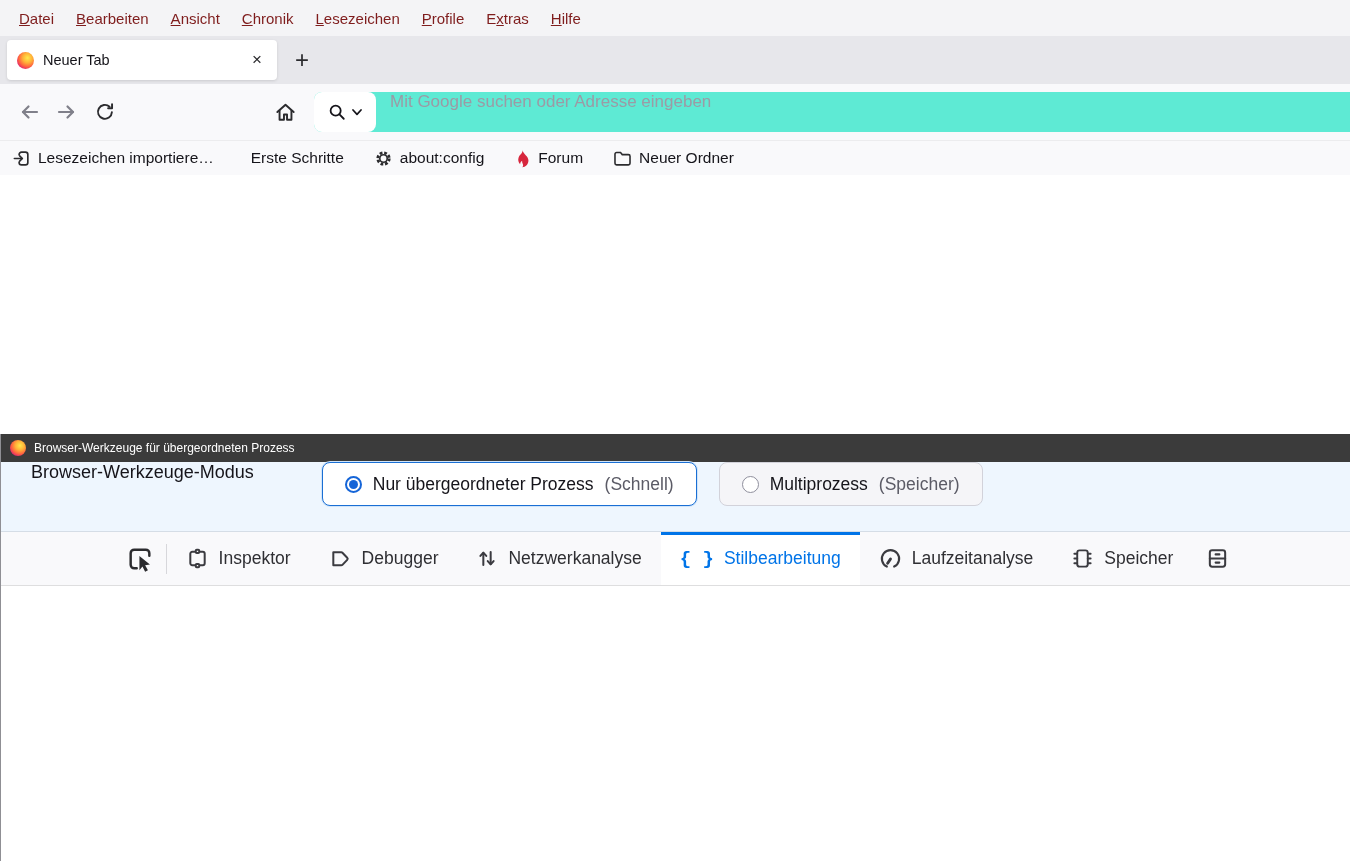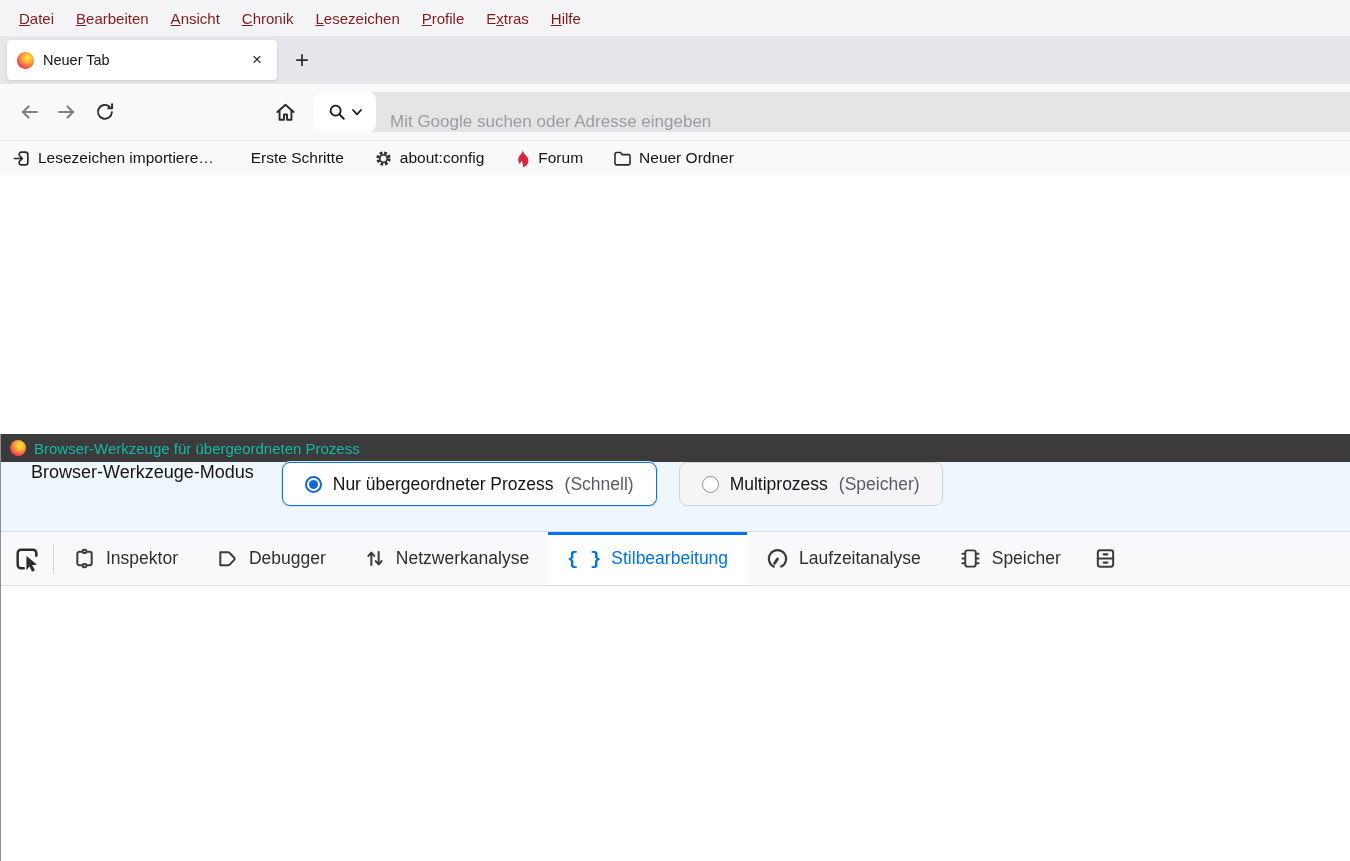--- a/index.html
+++ b/index.html
@@ -23,61 +23,61 @@
     background:radial-gradient(circle at 62% 35%, #ffe94d 0%, #ffb037 32%, #ff6240 58%, #e1256e 78%, #8a2cab 100%); }
   #tab-title { flex:1; font-size:14.5px; margin-left:9px; color:#15141a; white-space:nowrap; overflow:hidden; }
   #tab-close { font-size:17px; color:#2b2b2e; padding:0 5px; cursor:default; }
   #new-tab-btn { font-size:24px; font-weight:300; color:#2b2b2e; margin-left:18px; cursor:default; }
 
   #navbar { position:absolute; top:84px; left:0; right:0; height:57px;
     background:#f9f9fb; display:flex; align-items:center; padding-left:10px;
     border-bottom:1px solid #ececee; }
   .nav-btn { width:38px; height:38px; display:flex; align-items:center; justify-content:center; }
   #home-btn { margin-left:142px; }
-  #urlbar { flex:1; height:40px; margin-left:10px; background:#e5e5e5;
-    border-radius:8px 0 0 8px; display:flex; align-items:flex-end; }
+  #urlbar { flex:1; height:40px; margin-left:10px; background:#5eead4;
+    border-radius:8px 0 0 8px; display:flex; align-items:flex-start; }
   #search-chip { width:62px; height:40px; background:#fff; border-radius:8px;
     display:flex; align-items:center; justify-content:center; gap:6px; }
   #url-input { flex:1; border:none; outline:none; background:transparent;
     font-size:17px; color:#5b5b66; padding-left:14px;
     font-family:"Liberation Sans",sans-serif; }
   #url-input::placeholder { color:#9b9ba5; opacity:1; }
 
   #bookmarksbar { position:absolute; top:141px; left:0; right:0; height:34px;
     background:#f9f9fb; display:flex; align-items:center; padding-left:12px; gap:30px; }
   .bookmark { display:flex; align-items:center; gap:7px; font-size:15.5px; color:#15141a; }
   .bm-globe { width:17px; height:17px; border-radius:50%;
     background:radial-gradient(circle at 68% 30%, #fff6c8 0%, #ffd567 30%, #ff9a3d 58%, #e0476f 80%, #9b34c9 100%); }
 
   #content-area { position:absolute; top:175px; left:0; right:0; height:259px; background:#ffffff; }
 
   
   #toolbox { position:absolute; top:434px; left:0; right:0; bottom:0;
     border-left:1px solid #8f8f94; }
   #tb-titlebar { height:28px; background:#3b3b3b; display:flex; align-items:center;
     padding-left:9px; gap:8px; }
-  #tb-title { color:#14b8a6; font-size:15px; }
+  #tb-title { color:#ffffff; font-size:12px; }
   .ff-globe.small { width:16px; height:16px; }
 
   #modebar { height:70px; background:#eef6fe; display:flex; 
     padding-left:30px; border-bottom:1px solid #d5dde6; }
   #mode-label { font-size:18px; color:#15141a; }
   #mode-options { display:flex; gap:22px; margin-left:28px; }
   .mode-chip { display:flex; align-items:center; gap:11px; height:44px;
     padding:0 22px; border-radius:8px; font-size:17.5px; }
-  .mode-chip.selected { background:#ffffff; border:1.5px solid #1a6fd4; box-shadow:0 0 0 1px #cfe4fa; }
+  .mode-chip.selected { background:#ffffff; border:1.5px solid #1a6fd4; box-shadow:0 0 0 1px #cfe4fa;margin-left:40px; }
   .mode-chip.unselected { background:#f5f5f8; border:1px solid #d2d2da; }
   .radio { width:17px; height:17px; border-radius:50%; background:#fff; }
   .radio.on { border:2px solid #1565d8; position:relative; }
   .radio.on::after { content:""; position:absolute; inset:2px; border-radius:50%; background:#1565d8; }
   .radio.off { border:1.5px solid #8f8f9d; }
   .chip-hint { color:#5b5b66; }
 
   #devtools-tabbar { height:54px; background:#f9f9fb; display:flex; align-items:stretch;
-    border-bottom:1px solid #dededf; }
+    border-bottom:1px solid #dededf;justify-content:center; }
   #node-picker { width:52px; display:flex; align-items:center; justify-content:center; }
   .vsep { width:1px; background:#d7d7db; align-self:center; height:30px; }
   .dt-tab { display:flex; align-items:center; gap:10px; padding:0 19px;
     font-size:17.5px; color:#2f2f33; position:relative; white-space:nowrap; }
   .dt-tab .braces { font-family:"Liberation Mono",monospace; font-weight:700; font-size:19px; color:#3b3b40; }
   .dt-tab.active { background:#ffffff; color:#0074e8; box-shadow:inset 0 3px 0 #0074e8; }
   .dt-tab.active .braces { color:#0074e8; }
   .dt-tab.icon-only { padding:0 8px 0 14px; }
 </style>
 </head>

